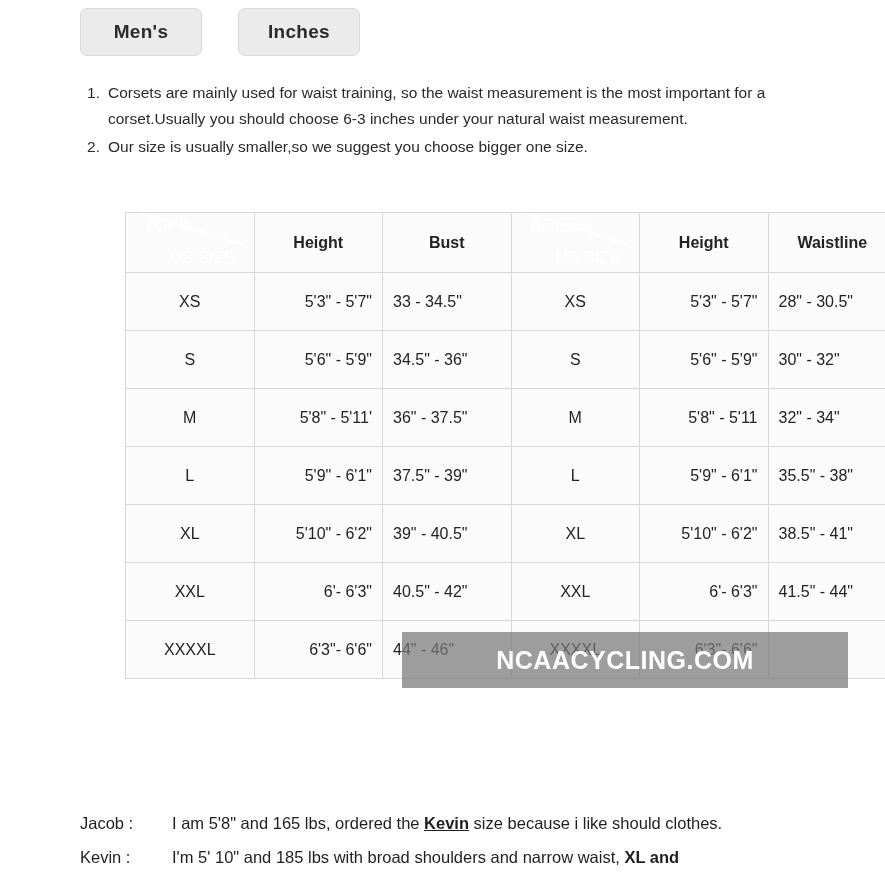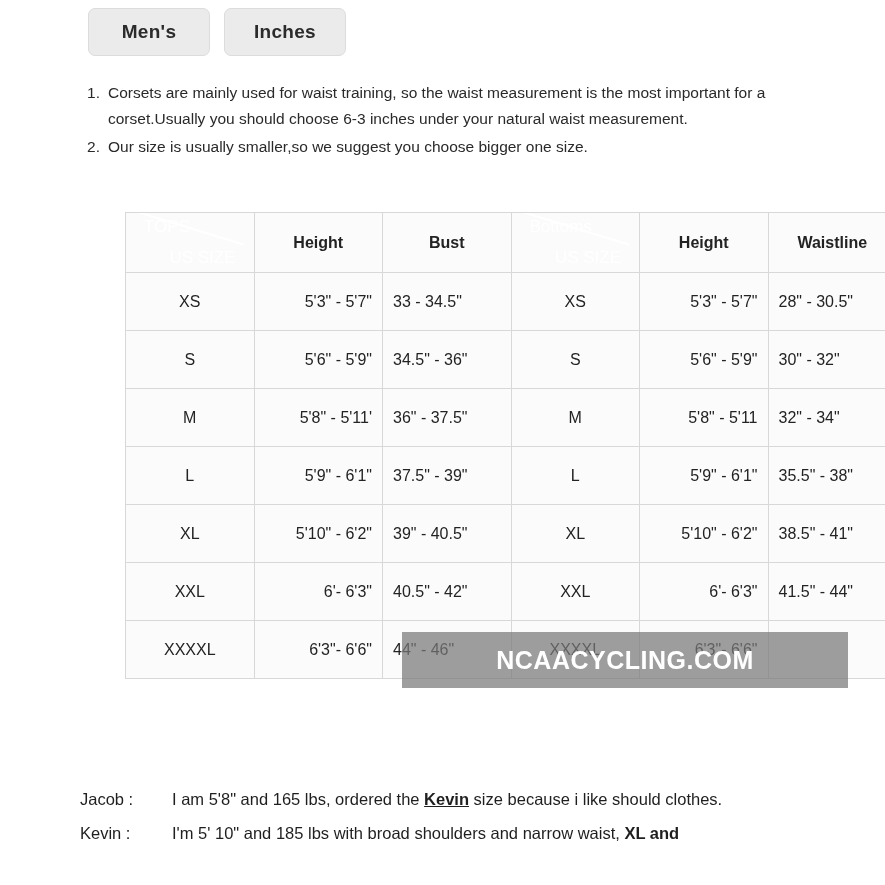--- a/index.html
+++ b/index.html
@@ -19,23 +19,23 @@
     position: relative;
     width: 885px;
     height: 885px;
     box-sizing: border-box;
   }
 
   
   .toggle-row {
     position: absolute;
     top: 8px;
-    left: 88px;
+    left: 80px;
     display: flex;
-    gap: 14px;
+    gap: 36px;
   }
   .toggle-btn {
     background: #ebebeb;
     border: 1px solid #dcdcdc;
     border-radius: 7px;
     padding: 12px 22px;
     font-size: 19px;
     font-weight: bold;
     color: #2b2b2b;
     letter-spacing: 0.3px;
@@ -169,20 +169,21 @@
     color: #1f1f1f;
   }
   .testi-row {
     display: flex;
     align-items: baseline;
     height: 34px;
   }
   .testi-name {
     width: 92px;
     flex: none;
+    margin-top: 24px;
   }
   .testi-text {
     flex: 1;
     white-space: nowrap;
   }
   .testi-text u { text-decoration: underline; }
   .testi-text b { font-weight: bold; }
 </style>
 </head>
 <body>

